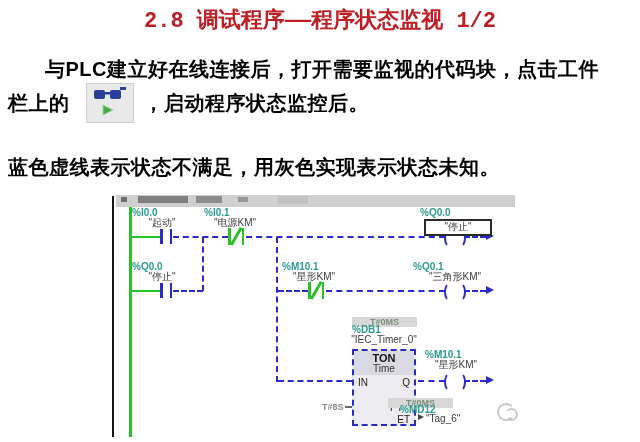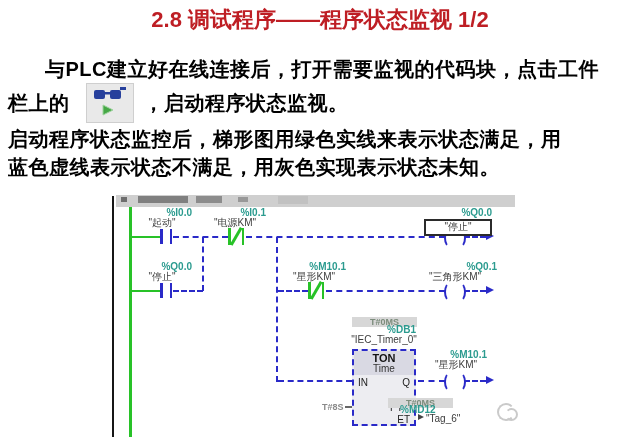--- a/index.html
+++ b/index.html
@@ -1,19 +1,19 @@
 <!DOCTYPE html>
 <html><head>
 <meta charset="utf-8">
 <style>
   html,body{margin:0;padding:0;background:#fff;}
   #page{position:relative;width:640px;height:442px;background:#fff;overflow:hidden;
         font-family:"Liberation Sans",sans-serif;}
   .title{position:absolute;left:0;top:5px;width:640px;text-align:center;
-         font-family:Liberation Sans, sans-serif;font-weight:bold;font-size:22px;color:#be1e24;}
+         font-family:Liberation Mono, monospace;font-weight:bold;font-size:22px;color:#be1e24;}
   .bodytext{font-weight:bold;font-size:20px;color:#000;letter-spacing:.5px;line-height:24px;}
   .p1l1{position:absolute;left:8px;top:57px;width:628px;text-align:center;}
   .p1l2{position:absolute;left:8px;top:83px;width:628px;display:flex;align-items:center;}
   .p2l1{position:absolute;left:8px;top:127px;width:628px;}
   .p2l2{position:absolute;left:8px;top:155px;width:628px;}
   .toolbtn{display:inline-block;width:46px;height:38px;background:#e9e9e9;
            border:1px solid #cfcfcf;margin:0 10px 0 16px;}
   
   .blackline{position:absolute;left:112px;top:196px;width:2px;height:241px;background:#161616;}
   .hdrbar{position:absolute;left:116px;top:195px;width:399px;height:12px;background:#cfcfcf;}
@@ -29,21 +29,21 @@
   .nc i{position:absolute;top:0;width:2.5px;height:17px;background:#28c228;}
   .nc i.r{right:0;} .nc i.l{left:0;}
   .nc b{position:absolute;left:-2px;top:7px;width:20px;height:2.5px;background:#28c228;
         transform:rotate(-60deg);}
   .arcl{position:absolute;width:9px;height:16px;border:2px solid transparent;
         border-left:2.5px solid #2a2ac8;border-radius:50%;}
   .arcr{position:absolute;width:9px;height:16px;border:2px solid transparent;
         border-right:2.5px solid #2a2ac8;border-radius:50%;}
   .arr{position:absolute;width:0;height:0;border-left:8px solid #2a2ac8;
        border-top:4.5px solid transparent;border-bottom:4.5px solid transparent;}
-  .addr{position:absolute;font-size:10px;font-weight:bold;color:#2b9b8f;text-align:right;
+  .addr{position:absolute;font-size:10px;font-weight:bold;color:#2b9b8f;text-align:left;
         line-height:10px;}
   .tname{position:absolute;font-size:10px;color:#3c3c3c;text-align:center;line-height:10px;}
   .opbox{position:absolute;border:2px solid #2b2b2b;background:#fff;text-align:center;
          font-size:10px;color:#3c3c3c;line-height:12px;}
   .cwrap{position:absolute;text-align:center;line-height:10px;}
   .mval{display:inline-block;font-size:9px;font-weight:bold;color:#7c8c7c;background:#d7d7d7;
         padding:0 18px;line-height:10px;}
   .gval{position:absolute;font-size:9px;font-weight:bold;color:#8a8a8a;line-height:10px;}
   .tblock{position:absolute;left:352px;top:349px;width:64px;height:77px;box-sizing:border-box;
           border:2px dashed #2a2ac8;background:#ededf1;}
@@ -73,24 +73,23 @@
     <span class="bodytext">栏上的</span>
     <span class="toolbtn">
       <svg width="44" height="36" viewBox="0 0 44 36">
         <rect x="7" y="6" width="11" height="9" rx="2" fill="#27409c"></rect>
         <rect x="23" y="6" width="11" height="9" rx="2" fill="#27409c"></rect>
         <rect x="17" y="8" width="7" height="2.5" fill="#27409c"></rect>
         <rect x="33" y="3" width="6" height="3" fill="#27409c"></rect>
         <polygon points="16,21 26,26 16,31" fill="#46a846" stroke="#9fd49f" stroke-width="1"></polygon>
       </svg>
     </span>
-    <span class="bodytext">，启动程序状态监视。</span>
+    <span class="bodytext">，启动程序状态监控后。</span>
   </div>
 
-  <div class="p2l1 bodytext">启动程序状态监控后，梯形图用绿色实线来表示状态满足，用</div>
   <div class="p2l2 bodytext">蓝色虚线表示状态不满足，用灰色实现表示状态未知。</div>
 
   <div>
     <div class="blackline"></div>
     <div class="hdrbar">
       <i class="sm" style="left:5px;top:2px;width:6px;height:5px;background:#555;"></i>
       <i class="sm" style="left:22px;top:1px;width:50px;height:7px;background:#6a6a6a;"></i>
       <i class="sm" style="left:80px;top:1px;width:26px;height:7px;background:#7a7a7a;"></i>
       <i class="sm" style="left:122px;top:2px;width:10px;height:5px;background:#8a8a8a;"></i>
       <i class="sm" style="left:162px;top:1px;width:30px;height:8px;background:#bdbdbd;"></i>

